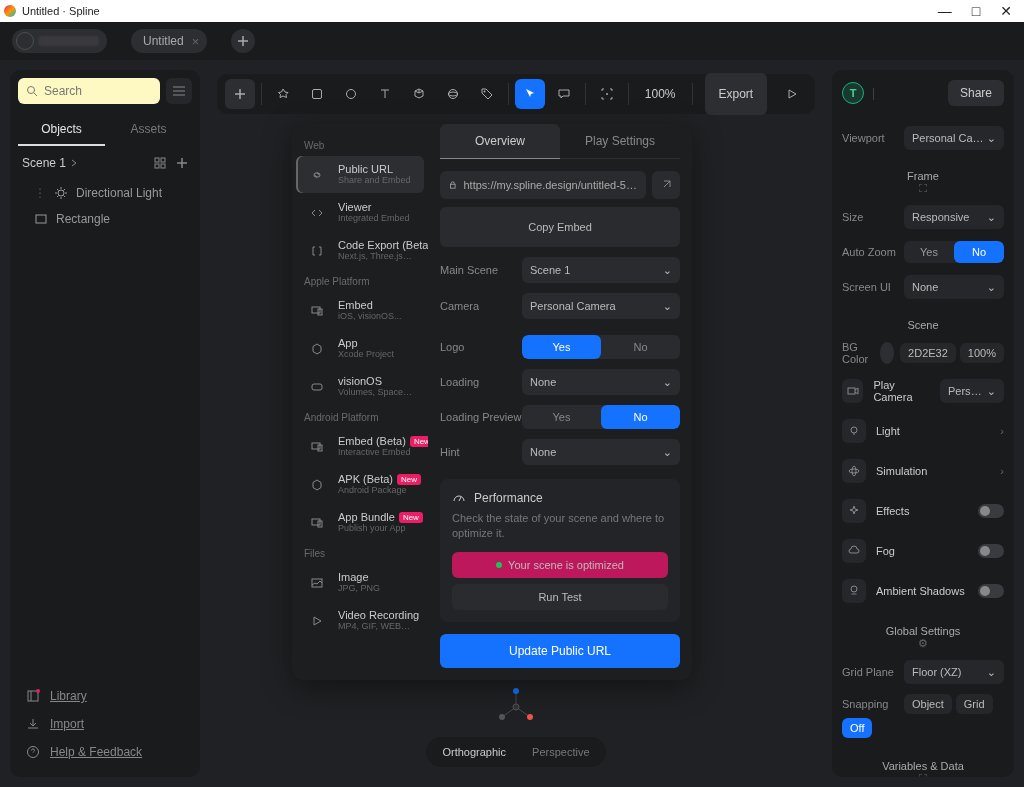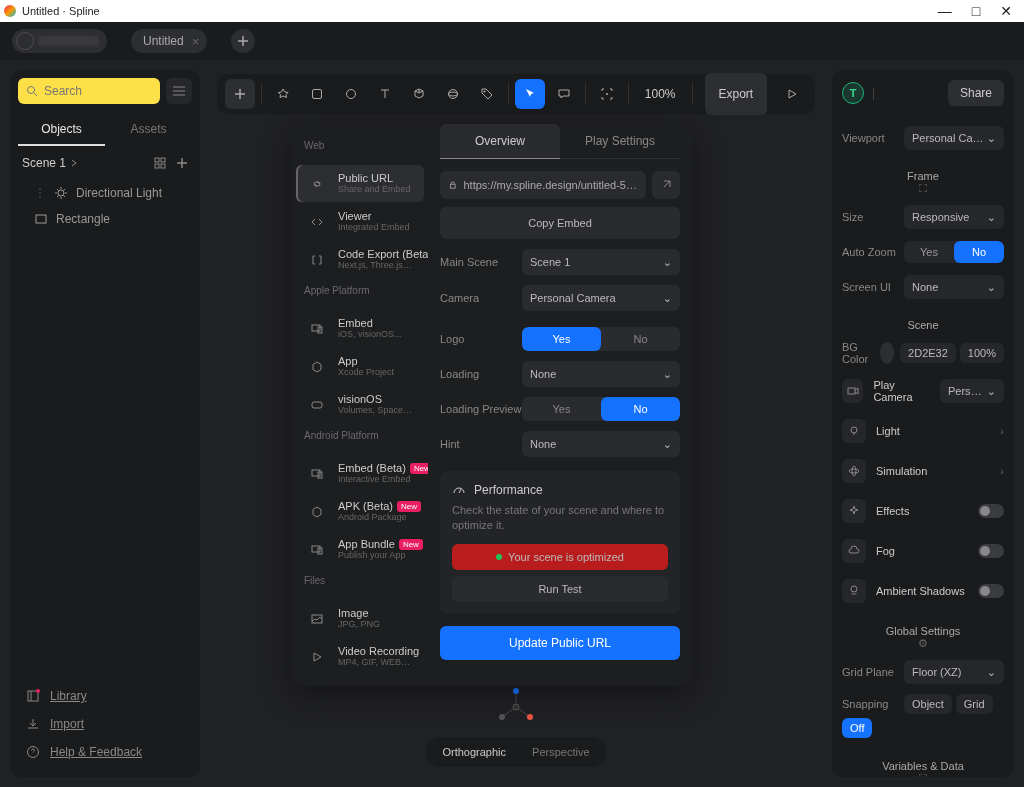--- a/index.html
+++ b/index.html
@@ -20,21 +20,21 @@
 .tab-pill { background: #2d2e32; border-radius: 12px; height: 24px; display: flex; align-items: center; padding: 0 8px 0 12px; color: #aaa; font-size: 12px; gap: 8px;}
 .tab-close { color: #666; font-size: 13px; cursor:pointer; }
 .circle-btn { width: 24px; height: 24px; border-radius: 50%; background: #2d2e32; display: flex; align-items: center; justify-content: center; color: #aaa; cursor: pointer; }
 
 
 .main { height: calc(787px - 22px - 38px); display: flex; padding: 10px; gap: 10px; position: relative; }
 
 
 .left { width: 190px; background: #1a1b1d; border-radius: 10px; display: flex; flex-direction: column; padding: 8px; }
 .search-row { display: flex; gap: 6px; }
-.search { flex: 1; height: 26px; background: #fde047; border-radius: 6px; display: flex; align-items: center; padding: 0 8px; color: #777; font-size: 12px; gap: 6px; }
+.search { flex: 1; height: 26px; background: #fef9c3; border-radius: 6px; display: flex; align-items: center; padding: 0 8px; color: #777; font-size: 12px; gap: 6px; }
 .hambtn { width: 26px; height: 26px; background: #26272a; border-radius: 6px; display:flex; align-items:center; justify-content:center; color:#888; cursor:pointer; }
 .left-tabs { display: flex; margin-top: 10px; }
 .left-tab { flex: 1; text-align: center; padding: 8px 0; color: #777; font-size: 12px; cursor: pointer; }
 .left-tab.active { color: #e5e5e5; border-bottom: 2px solid #ddd; }
 .scene-row { display: flex; align-items: center; padding: 10px 4px 6px; font-size: 12px; color: #ccc; }
 .scene-row .spacer { flex: 1; }
 .scene-row .ico { color: #888; margin-left: 10px; cursor: pointer; }
 .tree { flex: 1; padding: 4px 0; overflow: hidden; }
 .tree-item { display: flex; align-items: center; gap: 8px; padding: 6px 4px 6px 16px; color: #999; font-size: 12px; cursor:pointer; }
 .tree-item svg { flex-shrink: 0; }
@@ -52,21 +52,21 @@
 .zoom { color: #ccc; padding: 0 10px; font-size: 12px; }
 .export-btn { background: #2d2e32; color: #ccc; padding: 14px 14px; border-radius: 6px; font-size: 12px; margin-left: 6px; cursor:pointer;}
 .cam-toggle { position: absolute; bottom: 10px; display: flex; background: #1a1b1d; border-radius: 16px; padding: 4px; gap: 2px; }
 .cam-opt { padding: 5px 12px; border-radius: 12px; font-size: 11px; color: #777; cursor:pointer; }
 .cam-opt.active { color: #ccc; }
 .gizmo { position:absolute; bottom: 50px; left: 50%; transform: translateX(-50%); width:40px; height:40px; }
 
 
 .modal { position: absolute; top: 54px; left: 50%; transform: translateX(-56%); width: 400px; max-height: 645px; background: #1d1e20; border-radius: 10px; display: flex; overflow: hidden; box-shadow: 0 8px 30px rgba(0,0,0,0.4); }
 .modal-left { width: 136px; background: #1d1e20; border-right: none; padding: 10px 0; overflow-y: auto; }
-.ml-section { color: #6a6a6e; font-size: 10px; padding: 6px 12px 13px; }
+.ml-section { color: #6a6a6e; font-size: 10px; padding: 6px 12px 4px; }
 .ml-item { display: flex; gap: 10px; padding: 7px 10px; cursor: pointer; align-items: flex-start; margin: 1px 4px; border-radius: 6px; }
 .ml-item.active { background: #2d2e32; box-shadow: inset 2px 0 0 #666; }
 .ml-ico { width: 22px; height: 22px; display:flex; align-items:center; justify-content:center; color:#888; flex-shrink:0; margin-top:1px;}
 .ml-txt { display: flex; flex-direction: column; min-width: 0; }
 .ml-title { color: #ccc; font-size: 11px; white-space: nowrap; }
 .ml-sub { color: #666; font-size: 9px; white-space: nowrap; overflow: hidden; text-overflow: ellipsis; max-width: 90px; }
 .ml-title-row { display:flex; align-items:center; gap:4px;}
 .new-badge { background: #e91e63; color: #fff; font-size: 8px; padding: 1px 4px; border-radius: 3px; font-weight: 500; }
 
 .modal-right { flex: 1; padding: 0 12px 12px; display: flex; flex-direction: column; overflow: hidden; }
@@ -74,32 +74,32 @@
 .mr-tab { flex: 1; text-align: center; padding: 10px 0; font-size: 12px; color: #888; cursor:pointer; }
 .mr-tab.active { color: #ccc; background: #2a2b2e; border-radius: 6px 6px 0 0; position:relative; }
 .mr-tab.active::after { content:''; position:absolute; bottom:-1px; left:0; right:0; height:1px; background:#888; }
 
 .mr-body { flex: 1; overflow-y: auto; padding-top: 12px; }
 .url-row { display: flex; gap: 6px; }
 .url-input { flex: 1; height: 28px; background: #2a2b2e; border-radius: 6px; display: flex; align-items: center; padding: 0 8px; gap: 6px; color: #aaa; font-size: 11px; overflow:hidden; }
 .url-input span.txt { white-space: nowrap; overflow: hidden; text-overflow: ellipsis; }
 .url-open { width: 28px; height: 28px; background: #2a2b2e; border-radius: 6px; display:flex; align-items:center; justify-content:center; color:#888; cursor:pointer; }
 .btn-row { display: flex; gap: 6px; margin-top: 8px; }
-.btn { flex: 1; height: 32px; background: #2a2b2e; border-radius: 6px; display: flex; align-items: center; justify-content: center; color: #bbb; font-size: 11px; cursor:pointer; }
+.btn { flex: 1; height: 40px; background: #2a2b2e; border-radius: 6px; display: flex; align-items: center; justify-content: center; color: #bbb; font-size: 11px; cursor:pointer; }
 .form-row { display: flex; align-items: center; margin-top: 10px; }
 .form-label { width: 82px; color: #888; font-size: 11px; }
 .select { flex: 1; height: 26px; background: #2a2b2e; border-radius: 6px; display: flex; align-items: center; padding: 0 8px; color: #bbb; font-size: 11px; justify-content: space-between; cursor:pointer; }
 .toggle { flex: 1; height: 24px; background: #2a2b2e; border-radius: 6px; display: flex; overflow: hidden; }
 .toggle-opt { flex: 1; display: flex; align-items: center; justify-content: center; font-size: 11px; color: #888; cursor:pointer; }
 .toggle-opt.active { background: #1572ff; color: #fff; border-radius: 6px; }
 
 .perf-box { background: #232427; border-radius: 8px; padding: 12px; margin-top: 14px; }
 .perf-head { display: flex; align-items: flex-start; gap: 8px; color: #ccc; font-size: 12px; }
 .perf-desc { color: #777; font-size: 11px; margin-top: 6px; line-height: 1.4; }
-.perf-status { display:flex; align-items:center; justify-content:center; gap:6px; background:#b91c1c; border-radius:6px; padding:7px 0; margin-top:10px; font-size:11px; color:#bbb;}
+.perf-status { display:flex; align-items:center; justify-content:center; gap:6px; background:#be185d; border-radius:6px; padding:7px 0; margin-top:10px; font-size:11px; color:#bbb;}
 .green-dot { width:6px; height:6px; border-radius:50%; background:#1dc355; }
 .perf-btn { background: #2a2b2e; border-radius: 6px; padding: 7px 0; text-align: center; margin-top: 6px; font-size: 11px; color: #bbb; cursor:pointer; }
 .primary-btn { background: #1572ff; color: #fff; border-radius: 6px; padding: 10px 0; text-align: center; font-size: 12px; margin-top: 12px; cursor:pointer; }
 
 
 .right { width: 182px; background: #1a1b1d; border-radius: 10px; display: flex; flex-direction: column; overflow-y: auto; }
 .right-head { display: flex; align-items: center; padding: 10px; gap: 8px; }
 .avatar { width: 22px; height: 22px; border-radius: 50%; background: #1a3830; border: 1px solid #15b47a; display:flex; align-items:center; justify-content:center; color:#3dd694; font-size:11px; font-weight:600; }
 .share-btn { margin-left: auto; background: #2d2e32; color: #ccc; padding: 6px 12px; border-radius: 6px; font-size: 12px; cursor:pointer; }
 .rsep2 { height: 1px; background: #2a2b2e; margin: 2px 0; }

